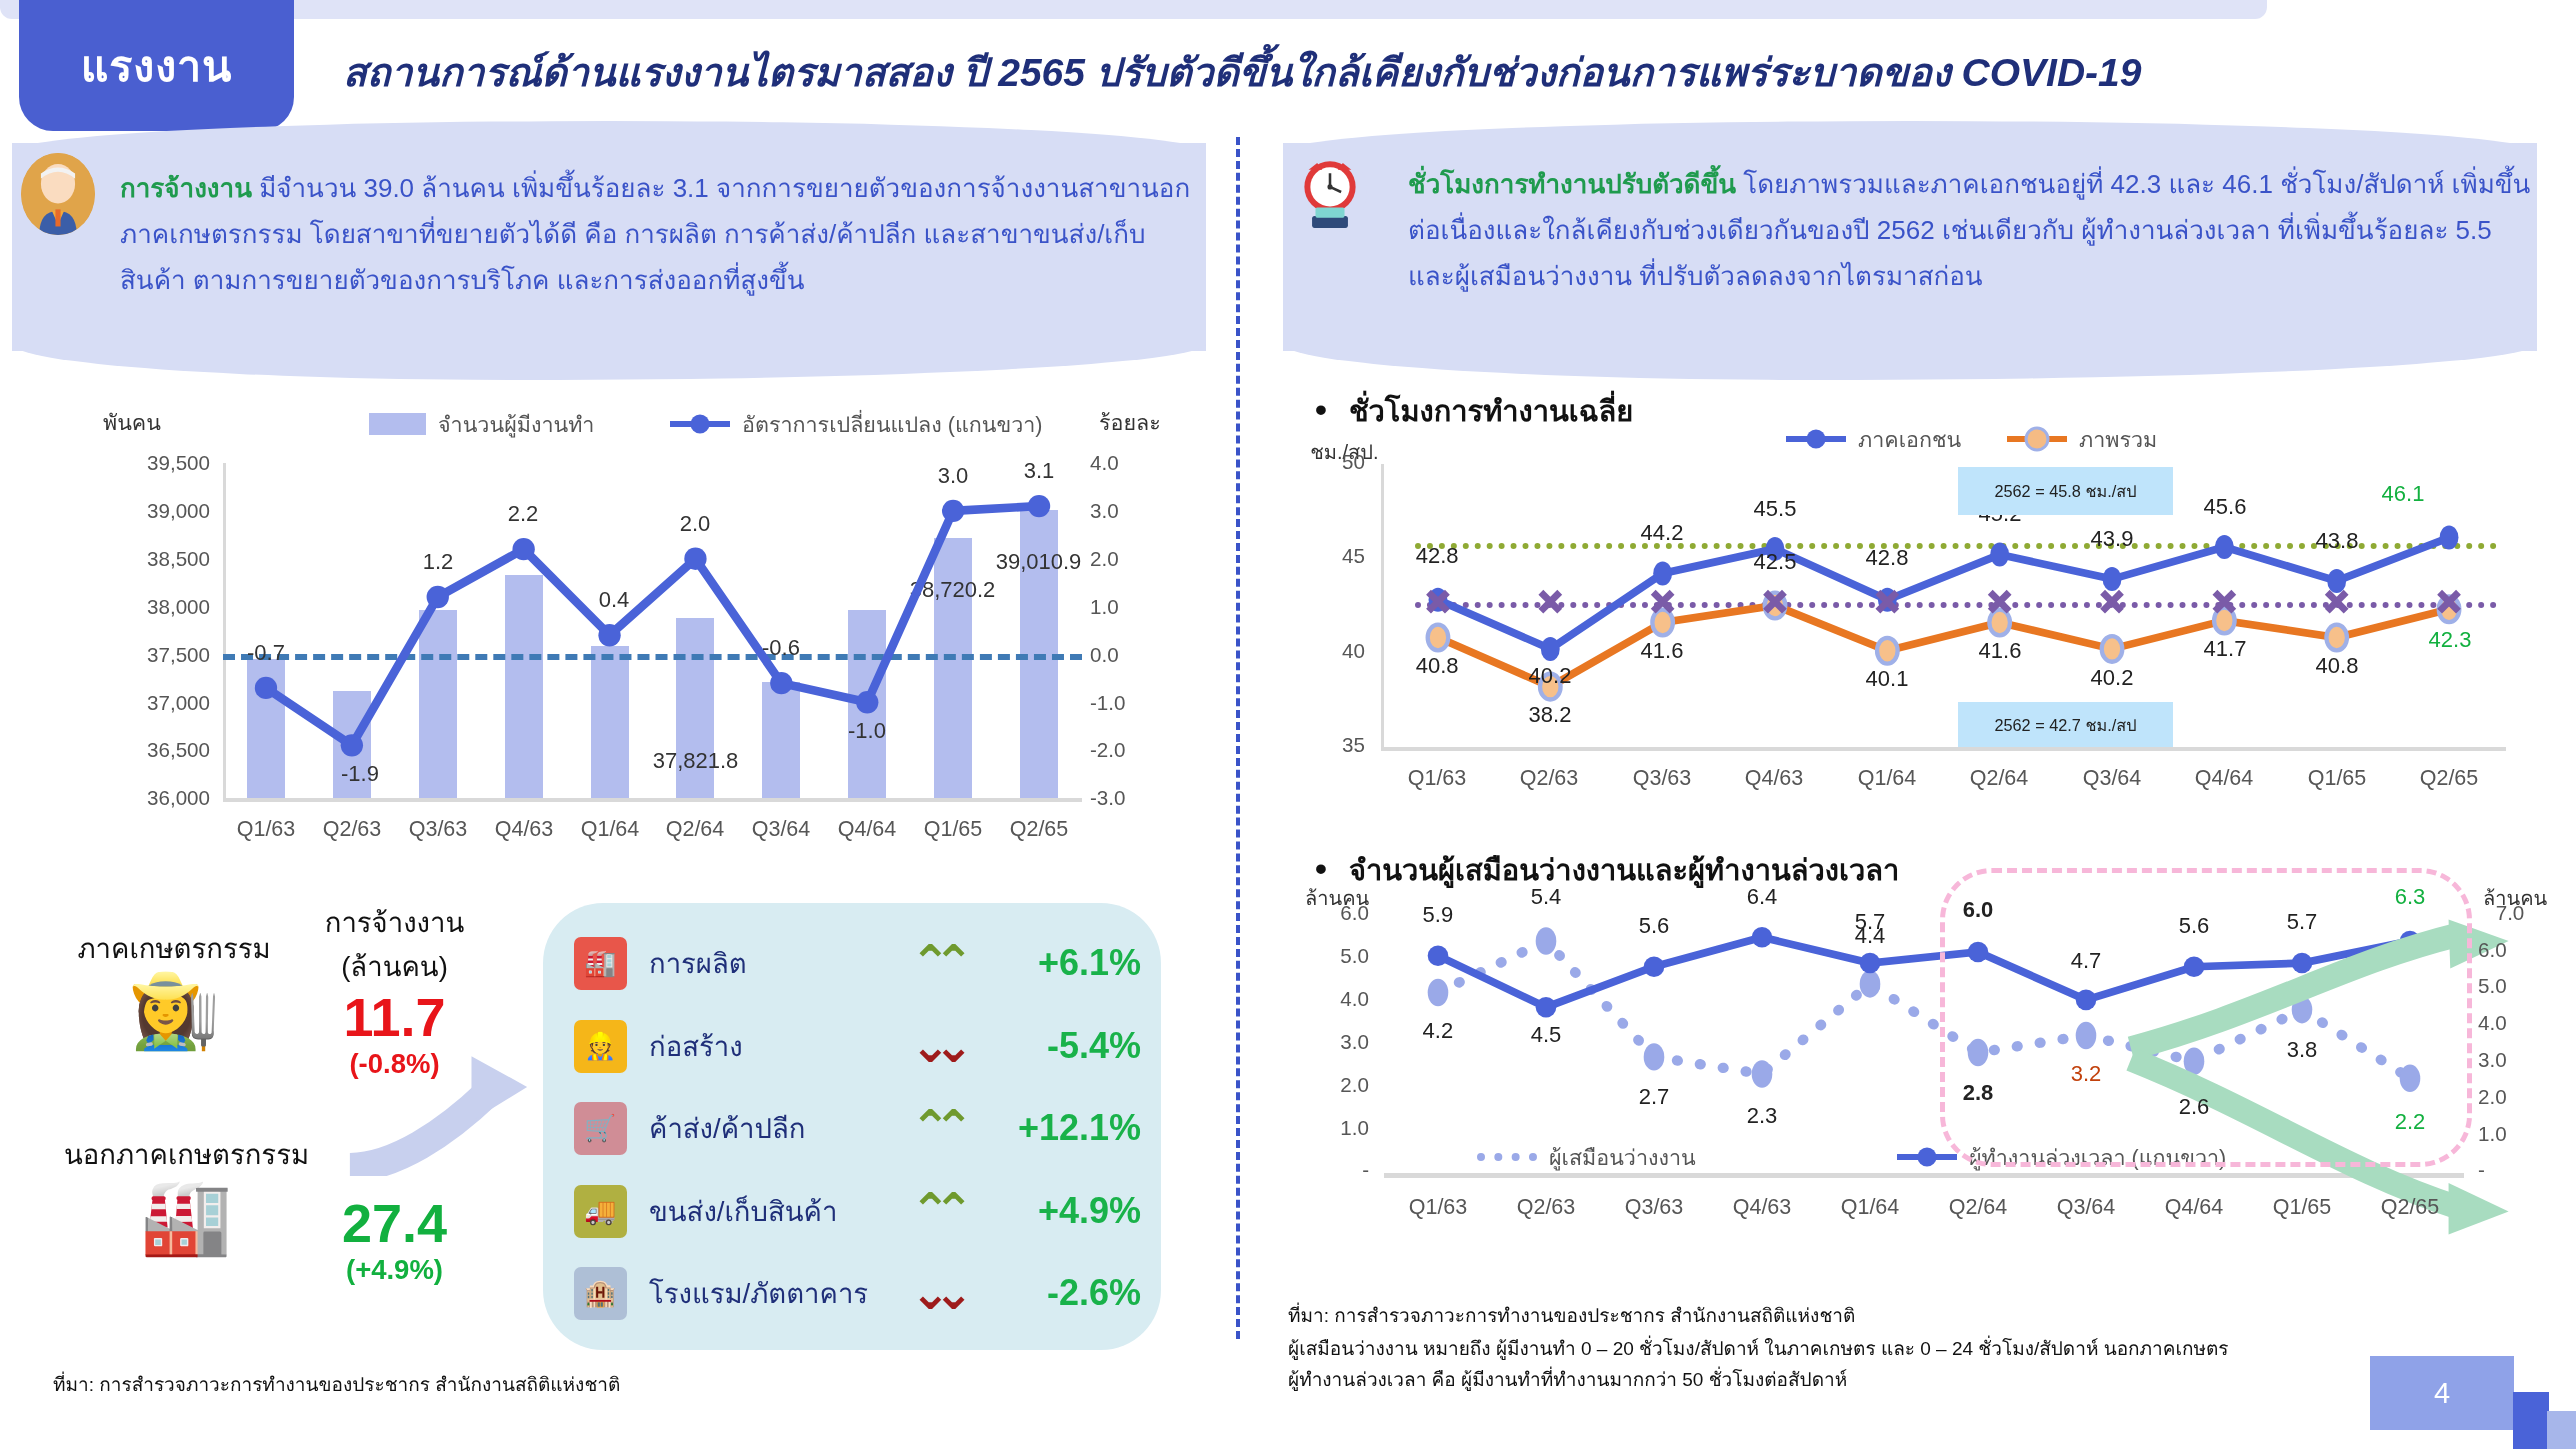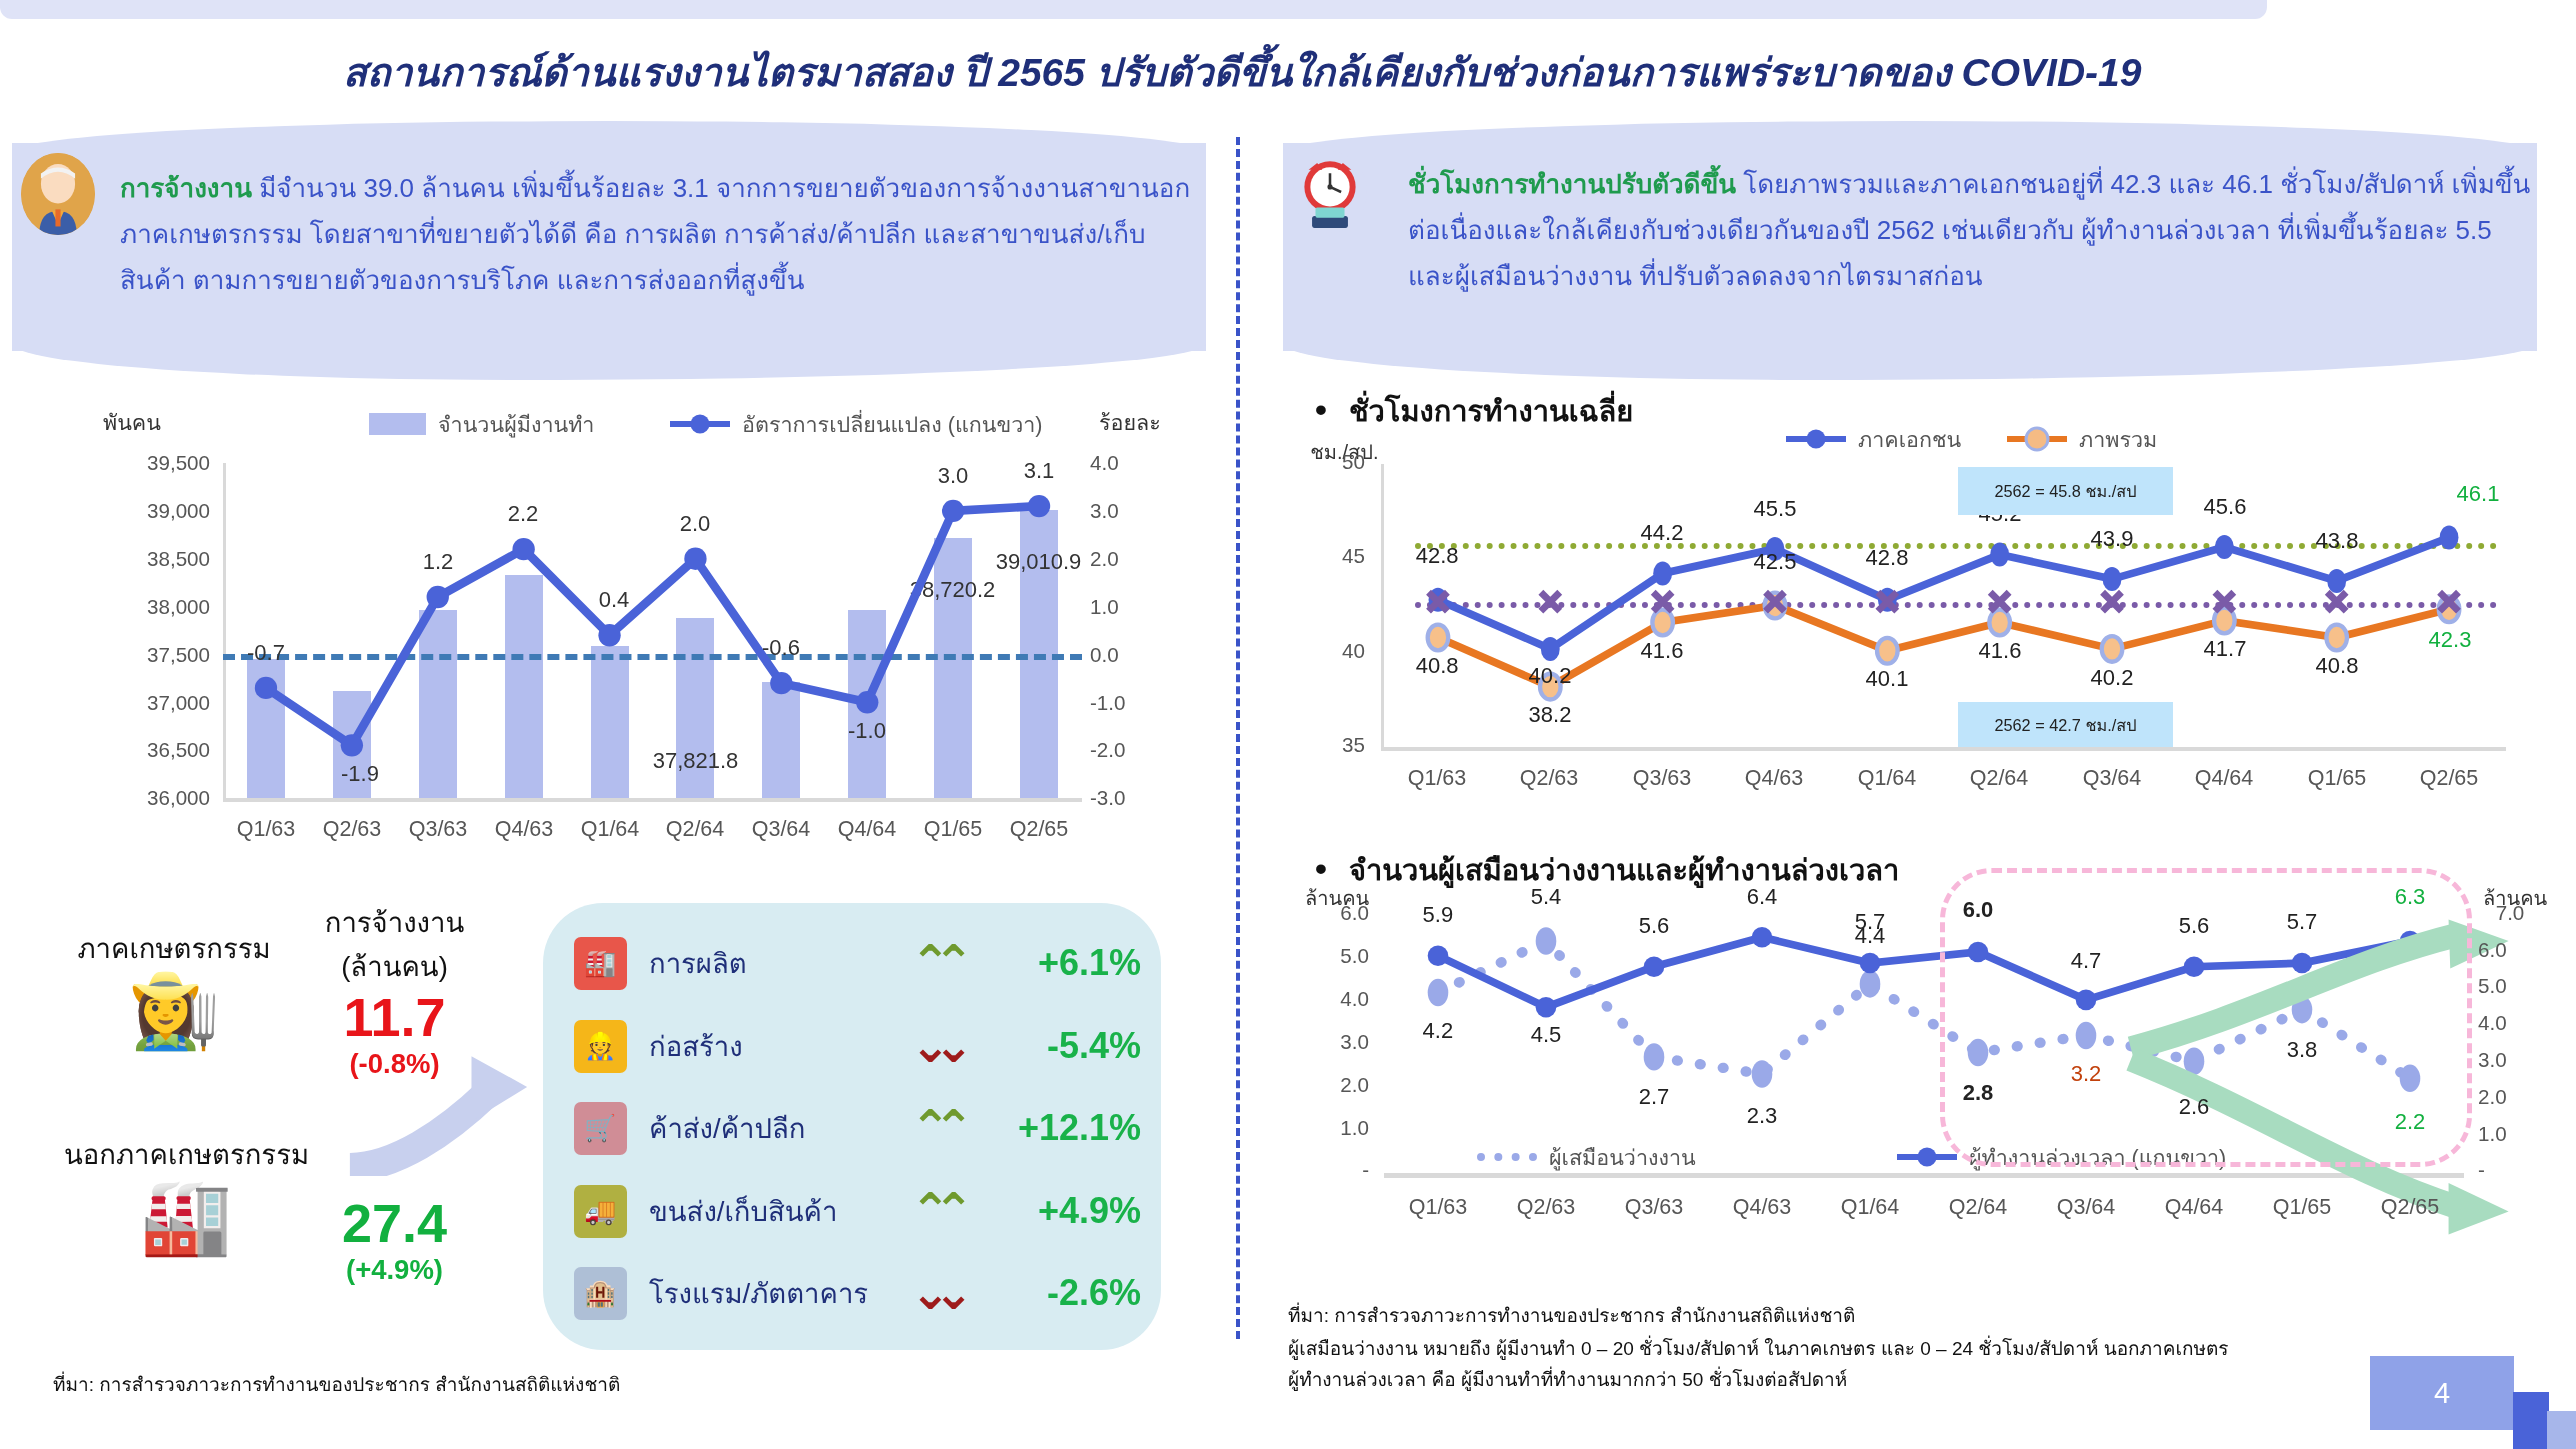--- a/index.html
+++ b/index.html
@@ -153,20 +153,23 @@
   .divider-dashed { position: absolute; left: 1236px; top: 137px; width: 0;
     height: 1202px; border-left: 4.3px dashed #3a53c8; }
 </style>
 </head>
 <body>
 
 <div class="slide">
 
   <div class="top-strip"></div>
 
+  <div class="title-tab">
+    <span class="title-tab-label">แรงงาน</span>
+  </div>
 
   <div class="slide-title">สถานการณ์ด้านแรงงานไตรมาสสอง ปี 2565 ปรับตัวดีขึ้นใกล้เคียงกับช่วงก่อนการแพร่ระบาดของ COVID-19</div>
 
   <div class="divider-dashed"></div>
 
   <div class="wave-banner" id="wave-left"></div>
   <div class="avatar-circle" id="avatar-worker">
     <svg width="74" height="82" viewBox="0 0 86 96">
       <ellipse cx="43" cy="48" rx="43" ry="48" fill="#e0a44a"></ellipse>
       <ellipse cx="43" cy="36" rx="20" ry="23" fill="#fadcc0"></ellipse>
@@ -402,21 +405,21 @@
         </svg>
         <div class="dlabel" style="left:-3.9px;top:79px;width:120px;color:#222;">42.8</div>
         <div class="dlabel" style="left:109px;top:199px;width:120px;color:#222;">40.2</div>
         <div class="dlabel" style="left:221px;top:56px;width:120px;color:#222;">44.2</div>
         <div class="dlabel" style="left:334px;top:32px;width:120px;color:#222;">45.5</div>
         <div class="dlabel" style="left:446px;top:81px;width:120px;color:#222;">42.8</div>
         <div class="dlabel" style="left:559px;top:37px;width:120px;color:#222;">45.2</div>
         <div class="dlabel" style="left:671px;top:62px;width:120px;color:#222;">43.9</div>
         <div class="dlabel" style="left:784px;top:30px;width:120px;color:#222;">45.6</div>
         <div class="dlabel" style="left:896px;top:64px;width:120px;color:#222;">43.8</div>
-        <div class="dlabel" style="left:1037px;top:17px;width:120px;color:#12b03f;">46.1</div>
+        <div class="dlabel" style="left:962px;top:17px;width:120px;color:#12b03f;">46.1</div>
         <div class="dlabel" style="left:-3.9px;top:189px;width:120px;color:#222;">40.8</div>
         <div class="dlabel" style="left:109px;top:238px;width:120px;color:#222;">38.2</div>
         <div class="dlabel" style="left:221px;top:174px;width:120px;color:#222;">41.6</div>
         <div class="dlabel" style="left:334px;top:85px;width:120px;color:#222;">42.5</div>
         <div class="dlabel" style="left:446px;top:202px;width:120px;color:#222;">40.1</div>
         <div class="dlabel" style="left:559px;top:174px;width:120px;color:#222;">41.6</div>
         <div class="dlabel" style="left:671px;top:201px;width:120px;color:#222;">40.2</div>
         <div class="dlabel" style="left:784px;top:172px;width:120px;color:#222;">41.7</div>
         <div class="dlabel" style="left:896px;top:189px;width:120px;color:#222;">40.8</div>
         <div class="dlabel" style="left:1009px;top:163px;width:120px;color:#12b03f;">42.3</div>

